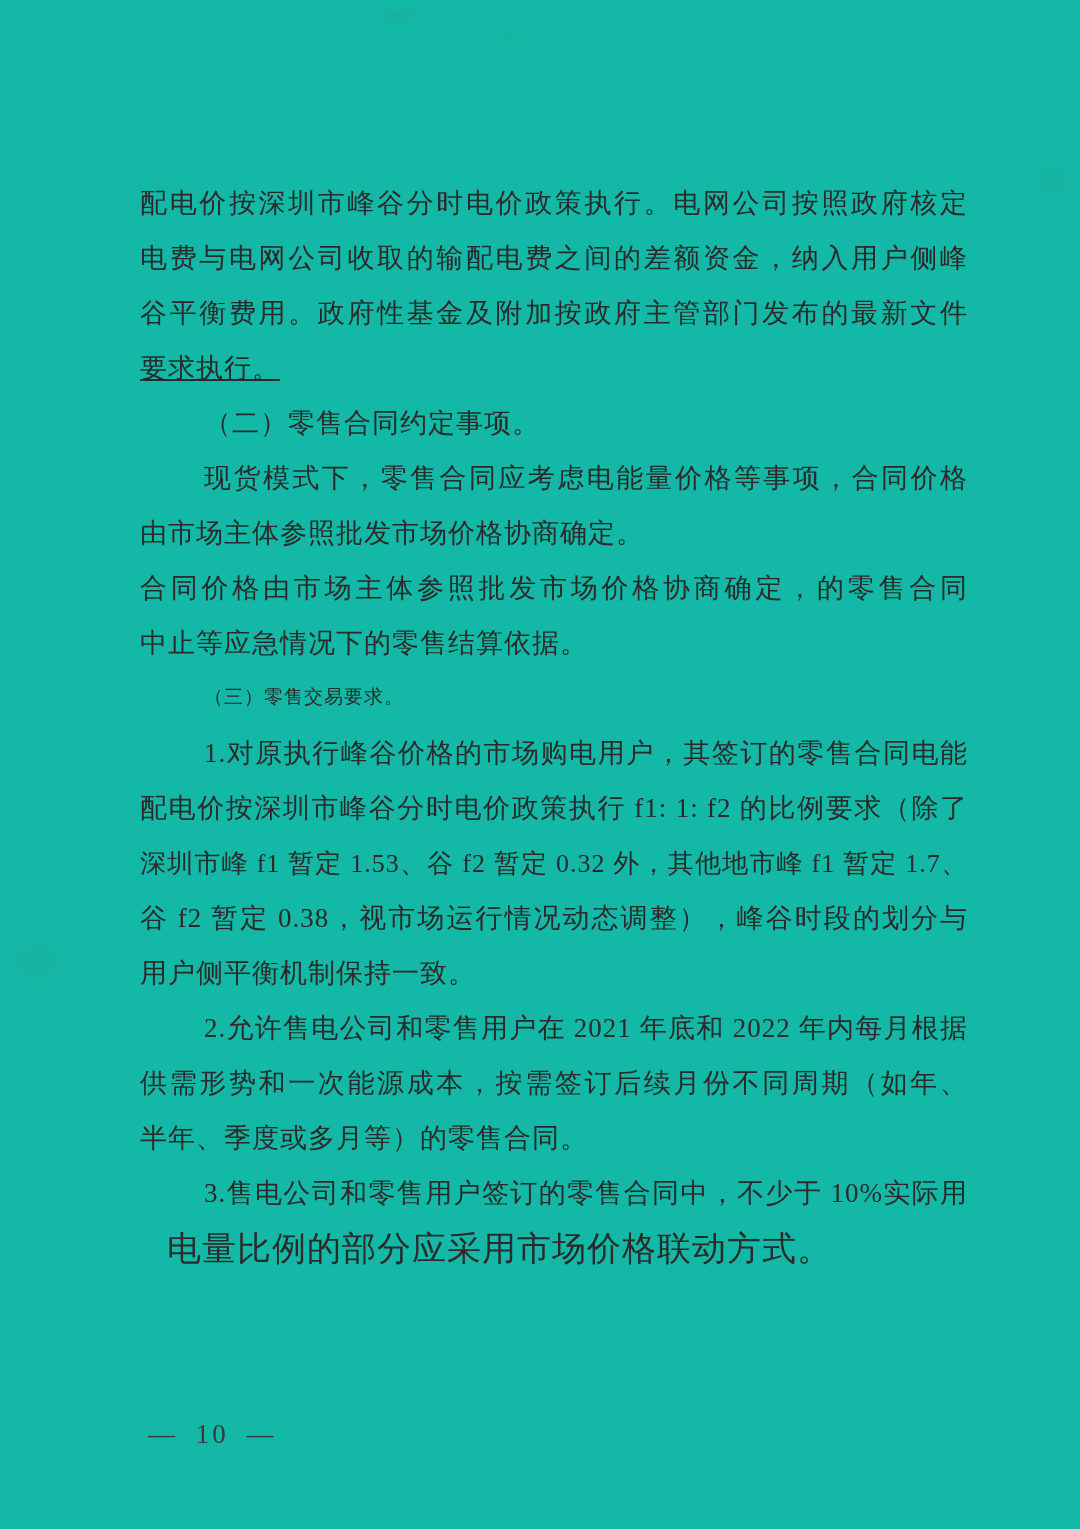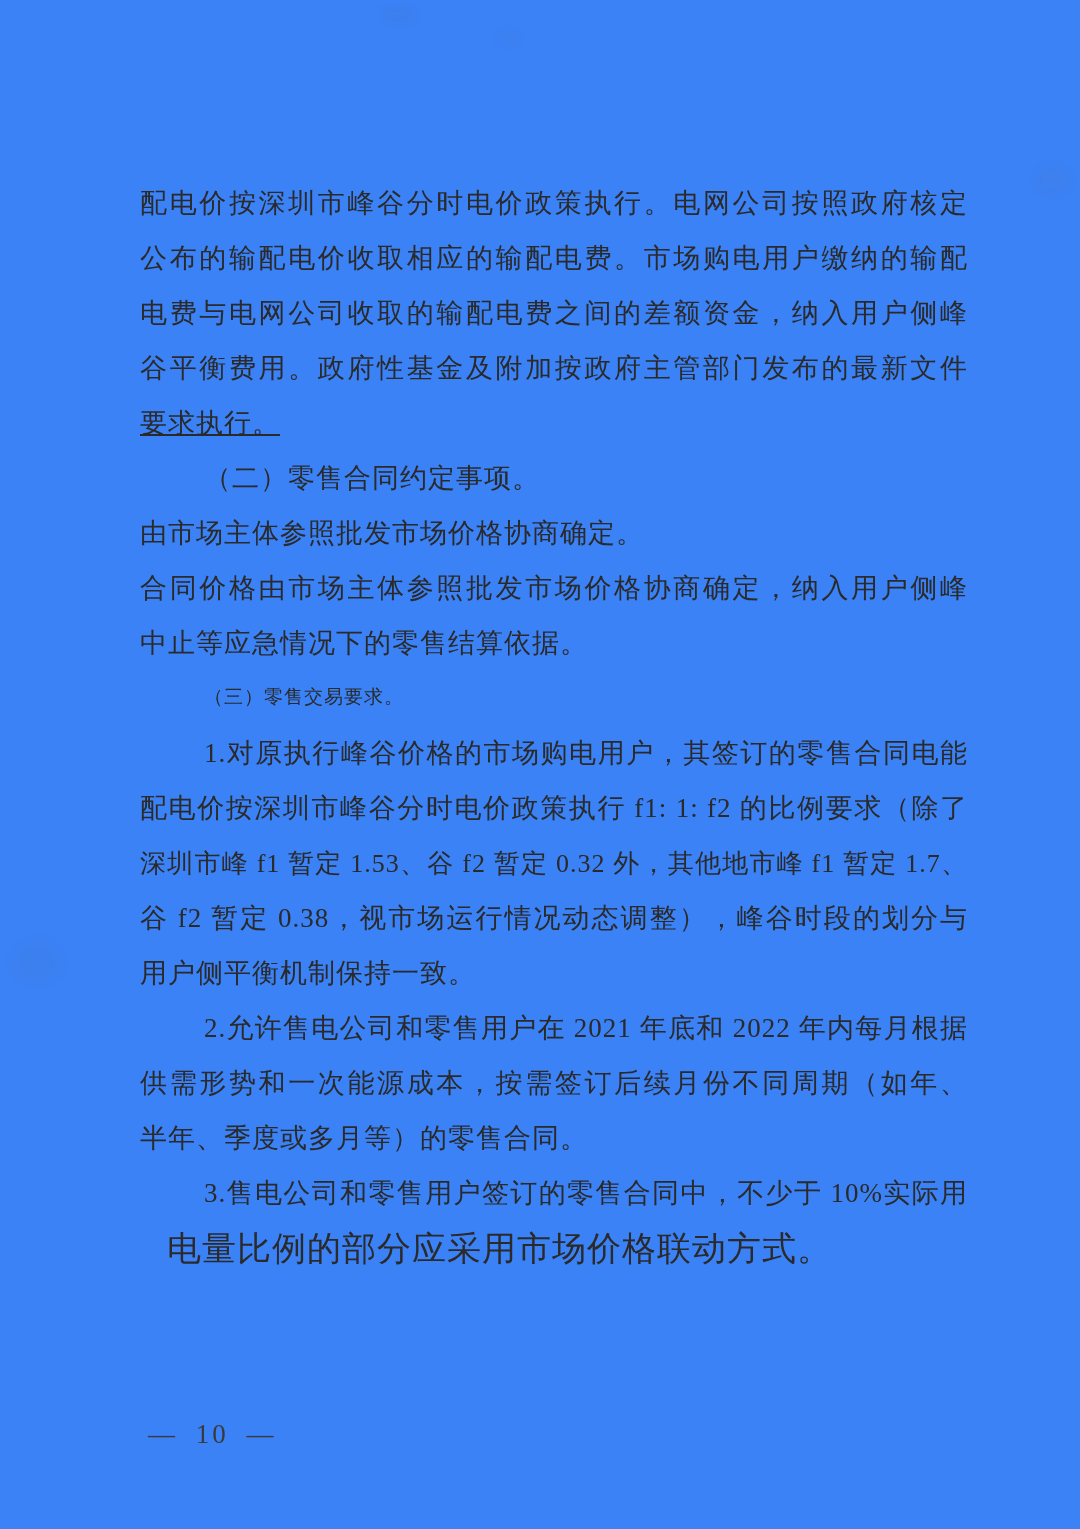--- a/index.html
+++ b/index.html
@@ -4,21 +4,21 @@
 <style>
   html, body {
     margin: 0;
     padding: 0;
     background: #ffffff;
   }
   .page {
     position: relative;
     width: 1080px;
     height: 1529px;
-    background: #3b82f6;
+    background: #14b8a6;
     overflow: hidden;
     font-family: "Liberation Serif", serif;
   }
   .textblock {
     position: absolute;
     left: 140px;
     top: 176px;
     width: 828px;
   }
   .line {
@@ -65,27 +65,27 @@
 <body>
 
 <div class="page">
   <div class="smudge s1"></div>
   <div class="smudge s2"></div>
   <div class="smudge s3"></div>
   <div class="smudge s4"></div>
 
   <div class="textblock">
       <div class="line just" style="font-size: 27px;">配电价按深圳市峰谷分时电价政策执行。电网公司按照政府核定</div>
-      <div class="line just" style="font-size: 27px;">公布的输配电价收取相应的输配电费。市场购电用户缴纳的输配</div>
       <div class="line just" style="font-size: 27px;">电费与电网公司收取的输配电费之间的差额资金，纳入用户侧峰</div>
       <div class="line just" style="font-size: 27px;">谷平衡费用。政府性基金及附加按政府主管部门发布的最新文件</div>
       <div class="line" style="font-size: 27px; text-decoration: underline;">要求执行。</div>
       <div class="line indent" style="font-size: 27px;">（二）零售合同约定事项。</div>
+      <div class="line indent just" style="font-size: 27px;">现货模式下，零售合同应考虑电能量价格等事项，合同价格</div>
       <div class="line" style="font-size: 27px;">由市场主体参照批发市场价格协商确定。</div>
-      <div class="line just" style="font-size: 27px;">合同价格由市场主体参照批发市场价格协商确定，纳入用户侧峰</div>
+      <div class="line just" style="font-size: 27px;">合同价格由市场主体参照批发市场价格协商确定，的零售合同</div>
       <div class="line" style="font-size: 27px;">中止等应急情况下的零售结算依据。</div>
       <div class="line indent" style="font-size: 19px; font-family: Liberation Mono, monospace;">（三）零售交易要求。</div>
       <div class="line indent just" style="font-size: 27px;">1.对原执行峰谷价格的市场购电用户，其签订的零售合同电能</div>
       <div class="line just" style="font-size: 27px;">配电价按深圳市峰谷分时电价政策执行 f1: 1: f2 的比例要求（除了</div>
       <div class="line just" style="font-size: 26px;">深圳市峰 f1 暂定 1.53、谷 f2 暂定 0.32 外，其他地市峰 f1 暂定 1.7、</div>
       <div class="line just" style="font-size: 27px;">谷 f2 暂定 0.38，视市场运行情况动态调整），峰谷时段的划分与</div>
       <div class="line" style="font-size: 27px;">用户侧平衡机制保持一致。</div>
       <div class="line indent just" style="font-size: 27px;">2.允许售电公司和零售用户在 2021 年底和 2022 年内每月根据</div>
       <div class="line just" style="font-size: 27px;">供需形势和一次能源成本，按需签订后续月份不同周期（如年、</div>
       <div class="line" style="font-size: 27px;">半年、季度或多月等）的零售合同。</div>

